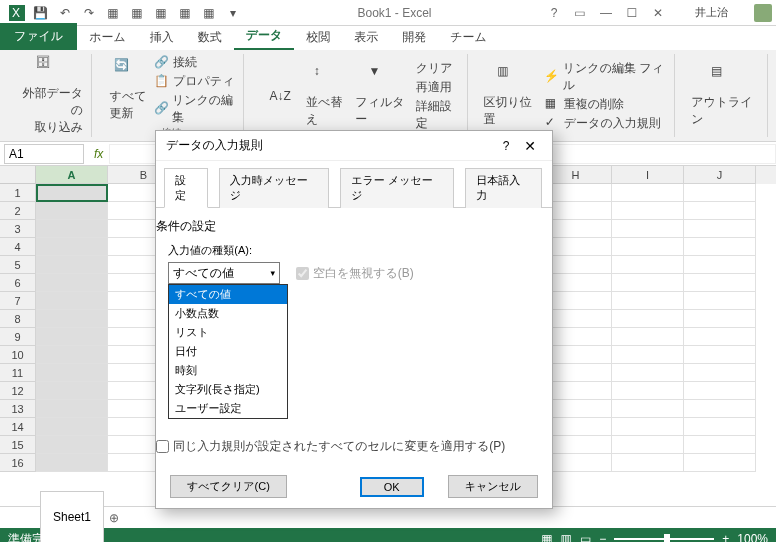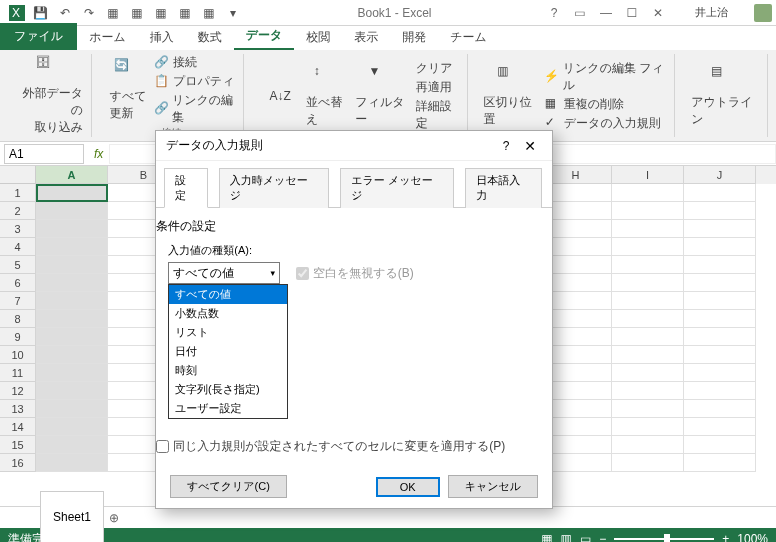--- a/index.html
+++ b/index.html
@@ -59,21 +59,21 @@
 .dlg-body { padding:10px 0;}
 .dlg-body .section-title { font-size:12px; margin-bottom:8px;}
 .field-row { display:flex; align-items:center; gap:16px; margin:4px 0 4px 12px;}
 .combo { width:112px; height:22px; border:1px solid #7a7a7a; display:flex; align-items:center; padding:0 4px; font-size:11px; position:relative; background:#fff;}
 .combo .arrow { margin-left:auto; font-size:9px;}
 .dropdown { position:absolute; left:-1px; top:21px; width:120px; border:1px solid #333; background:#fff; z-index:10;}
 .dropdown .opt { padding:2px 6px; font-size:11px;}
 .dropdown .opt.hl { background:#0078d7; color:#fff;}
 .chk { display:flex; align-items:center; gap:4px; font-size:11px; color:#999;}
 .chk input { width:13px; height:13px;}
-.dlg-footer { display:flex; padding:10px 14px; gap:8px; align-items:center;}
+.dlg-footer { display:flex; padding:10px 14px; gap:24px; align-items:center;}
 .btn { padding:3px 16px; border:1px solid #adadad; background:#e1e1e1; font-size:11px;}
 .btn.ok { border:2px solid #0078d7; padding:2px 22px;}
 .spacer { flex:1;}
 svg { display:block;}
 </style>
 </head>
 <body>
 
 <div class="title-bar">
   <div class="qat">

